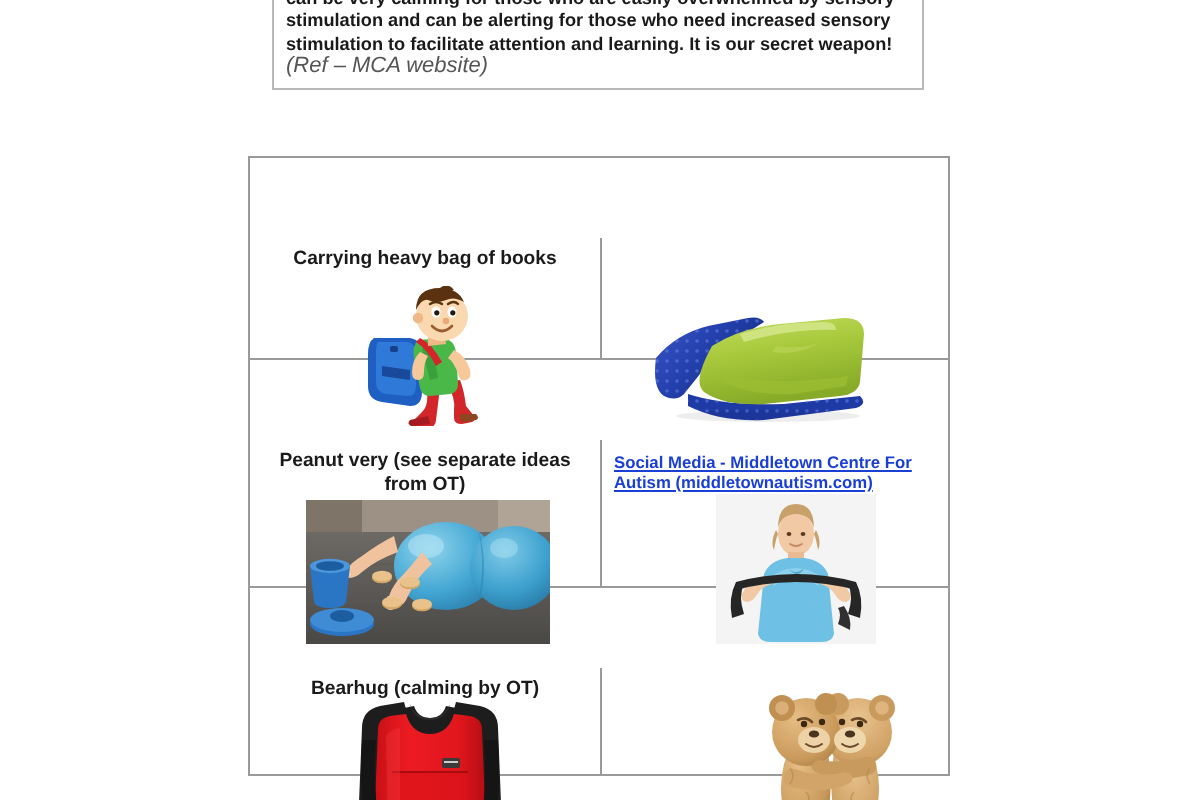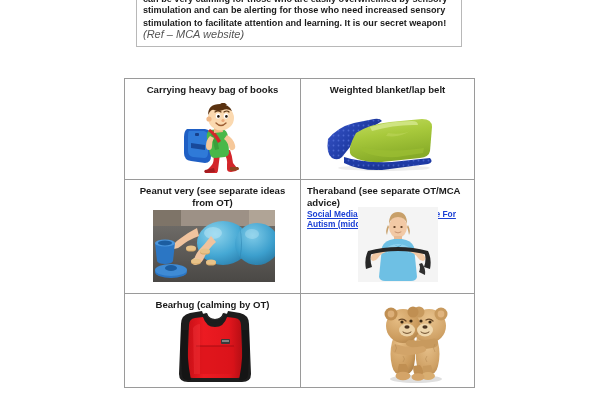--- a/index.html
+++ b/index.html
@@ -58,20 +58,21 @@
     grid-template-rows: 101px 114px 1fr;
     background: #ffffff;
   }
   .cell {
     box-sizing: border-box;
     border-right: 1px solid #9a9a9a;
     border-bottom: 1px solid #9a9a9a;
     position: relative;
     overflow: visible;
     padding: 5px 4px 0 4px;
+    margin-top: 40px;
   }
   .cell.col2 { border-right: none; }
   .cell.row3 { border-bottom: none; }
 
   .cell-title {
     font-size: 9.6px;
     font-weight: bold;
     color: #1a1a1a;
     line-height: 11.6px;
     margin: 0;
@@ -171,21 +172,20 @@
         <path d="M32 9 q3 -2 6 0" stroke="#5a3210" stroke-width="1.2" fill="none" stroke-linecap="round"></path>
         <path d="M41 9 q3 -2 5 0" stroke="#5a3210" stroke-width="1.2" fill="none" stroke-linecap="round"></path>
 
         <circle cx="40" cy="17.5" r="1.6" fill="#eba97c"></circle>
         <path d="M33 20 q5 5 10 0" stroke="#9b5c32" stroke-width="1.3" fill="none" stroke-linecap="round"></path>
       </svg>
     </div>
   </div>
 
   <div class="cell row1 col2">
-    <p class="cell-title t-center">Weighted blanket/lap belt</p>
     <div class="art blanket">
       <svg viewBox="0 0 110 68">
         <defs>
           <linearGradient id="grnTop" x1="0" y1="0" x2="0.3" y2="1">
             <stop offset="0" stop-color="#c3dd62"></stop>
             <stop offset="0.45" stop-color="#a8c93c"></stop>
             <stop offset="1" stop-color="#87ab28"></stop>
           </linearGradient>
           <linearGradient id="bluFold" x1="0" y1="0" x2="1" y2="0.6">
             <stop offset="0" stop-color="#3a56c8"></stop>
@@ -268,21 +268,20 @@
         <ellipse cx="12" cy="33" rx="7" ry="2.4" fill="#1c5da0"></ellipse>
 
         <ellipse cx="18" cy="62" rx="16" ry="6" fill="#2b76c4"></ellipse>
         <ellipse cx="18" cy="60" rx="16" ry="6" fill="#3f8bd4"></ellipse>
         <ellipse cx="18" cy="58" rx="6" ry="3" fill="#1c5da0"></ellipse>
       </svg>
     </div>
   </div>
 
   <div class="cell row2 col2">
-    <p class="cell-title t-left">Theraband (see separate OT/MCA advice)</p>
     <a class="cell-link">Social Media - Middletown Centre For Autism (middletownautism.com)</a>
     <div class="art theraband">
       <svg viewBox="0 0 80 75">
         <rect x="0" y="0" width="80" height="75" fill="#f4f4f4"></rect>
 
         <ellipse cx="40" cy="20" rx="9" ry="11" fill="#f2c9a5"></ellipse>
 
         <path d="M31 17 q0 -12 9 -12 q9 0 9 12 q-2 -7 -9 -7 q-7 0 -9 7 z" fill="#c8a06a"></path>
         <path d="M30 18 q-3 6 -1 10 q1 -6 2 -8 z" fill="#c8a06a"></path>
         <path d="M50 18 q3 6 1 10 q-1 -6 -2 -8 z" fill="#c8a06a"></path>

